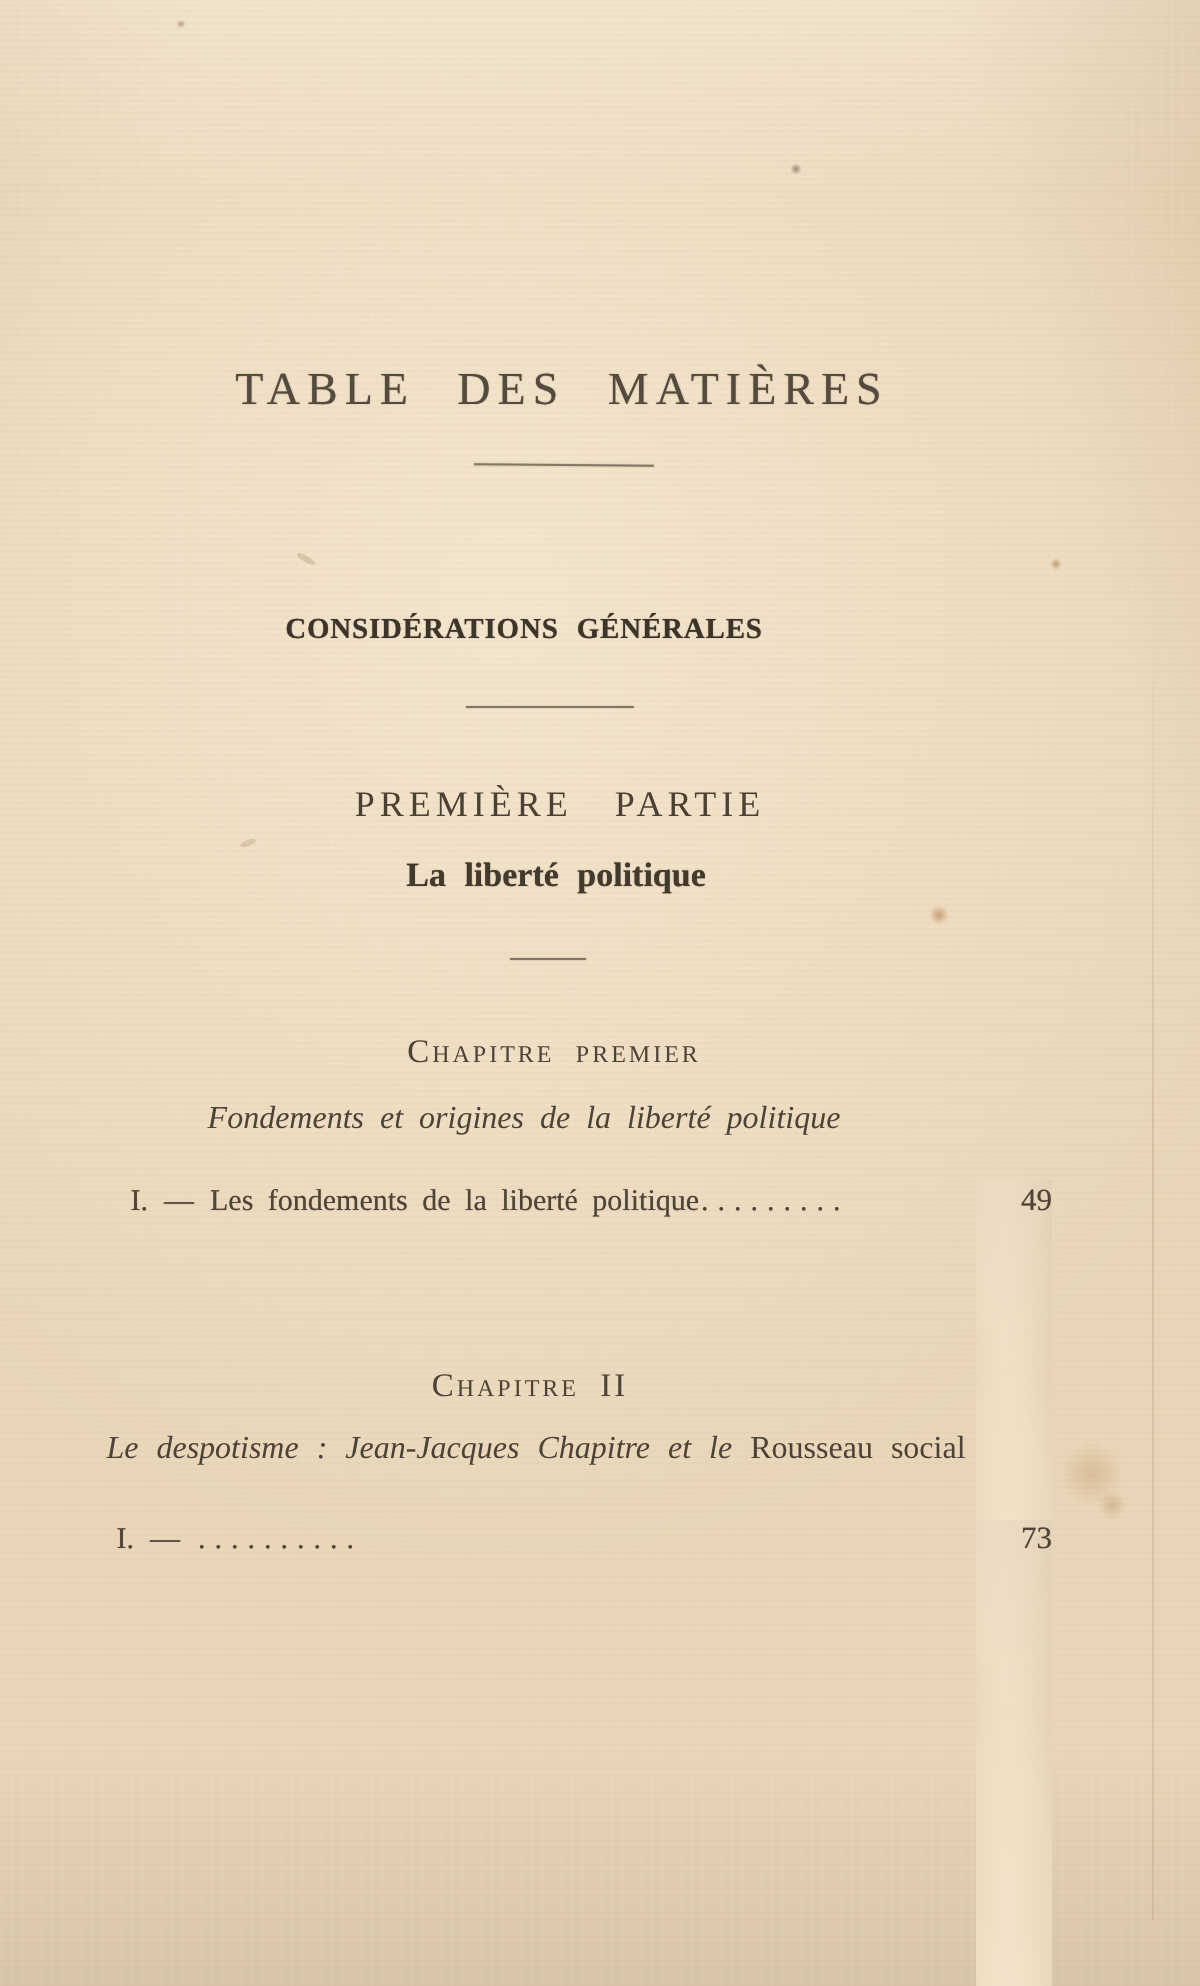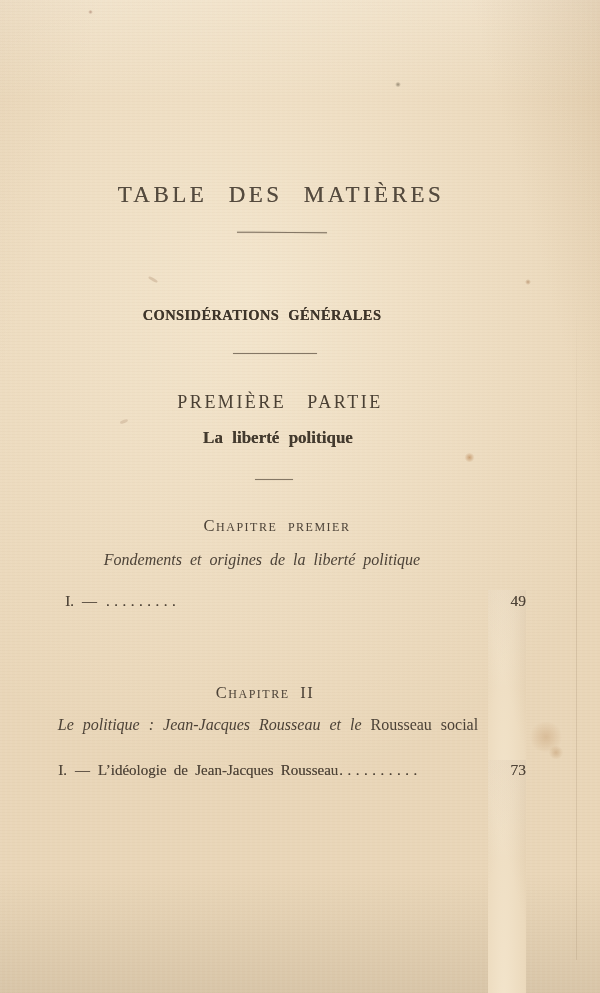--- a/index.html
+++ b/index.html
@@ -87,33 +87,33 @@
   <div class="abs center h-partie">PREMIÈRE PARTIE</div>
   <div class="abs center h-liberte">La liberté politique</div>
   <div class="abs rule rule-liberte"></div>
 
   <div class="abs center h-chap h-chap1">Chapitre premier</div>
   <div class="abs center subtitle sub1"><span class="it">Fondements et origines de la liberté politique</span></div>
   <div class="abs entries entries1">
       <div class="row">
         <span class="num">I.</span>
         <span class="dash">—</span>
+        <span class="text"><span class="rm">Les fondements de la liberté politique</span></span>
         <span class="dots">.........</span>
         <span class="fill"></span>
         <span class="page">49</span>
       </div>
     </div>
 
   <div class="abs center h-chap h-chap2">Chapitre II</div>
-  <div class="abs center subtitle sub2"><span class="it">Le politique : Jean-Jacques Rousseau et le </span><span class="rm">Rousseau social</span></div>
+  <div class="abs center subtitle sub2"><span class="it">Le despotisme : Jean-Jacques Chapitre et le </span><span class="rm">Rousseau social</span></div>
   <div class="abs entries entries2">
       <div class="row">
         <span class="num">I.</span>
         <span class="dash">—</span>
-        <span class="text"><span class="rm">L’idéologie de Jean-Jacques Rousseau</span></span>
         <span class="dots">..........</span>
         <span class="fill"></span>
         <span class="page">73</span>
       </div>
     </div>
 
   <div class="crease"></div>
   <div class="spot" style="left:464px;top:453px;width:11px;height:9px;background:radial-gradient(circle,rgba(172,112,58,0.55),rgba(172,112,58,0) 70%);"></div>
   <div class="spot" style="left:525px;top:279px;width:6px;height:6px;background:radial-gradient(circle,rgba(150,100,60,0.5),rgba(150,100,60,0) 70%);"></div>
   <div class="spot" style="left:528px;top:722px;width:36px;height:30px;background:radial-gradient(circle,rgba(176,124,72,0.28),rgba(176,124,72,0) 70%);"></div>

